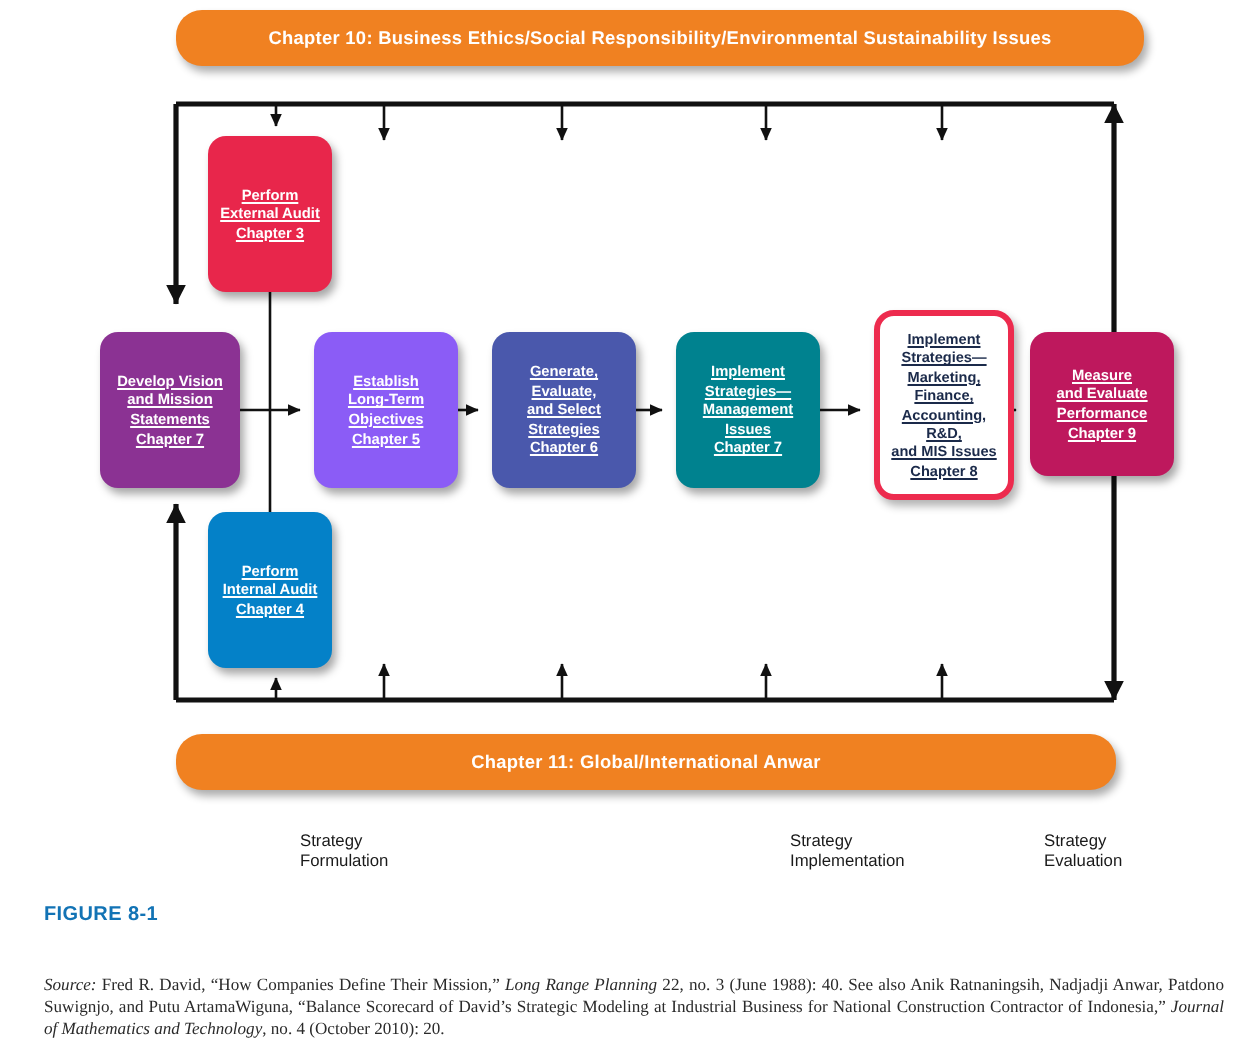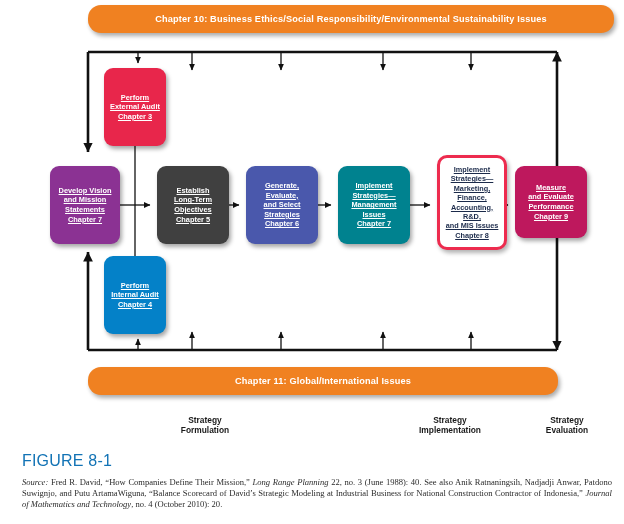--- a/index.html
+++ b/index.html
@@ -42,21 +42,21 @@
     color: #ffffff;
     display: flex;
     align-items: center;
     justify-content: center;
     text-align: center;
     font-weight: bold;
     font-size: 9.2px;
     letter-spacing: 0.15px;
     box-shadow: 2px 3px 4px rgba(0,0,0,0.33);
   }
-  #banner-top  { left: 88px;  top: 5px;   width: 526px; height: 28px; }
+  #banner-top  { left: 88px;  top: 5px;   width: 484px; height: 28px; }
   #banner-bot  { left: 88px;  top: 367px; width: 470px; height: 28px; }
 
   
   .node {
     position: absolute;
     box-sizing: border-box;
     border-radius: 9px;
     color: #ffffff;
     display: flex;
     align-items: center;
@@ -66,21 +66,21 @@
     font-size: 7.4px;
     line-height: 9.6px;
     padding: 2px 3px;
     box-shadow: 2px 3px 4px rgba(0,0,0,0.35);
     white-space: pre-line;
     text-decoration: underline;
   }
   #node-ch3  { left: 104px; top: 68px;  width: 62px;  height: 78px;  background: #E8264B; }
   #node-ch4  { left: 104px; top: 256px; width: 62px;  height: 78px;  background: #0481C8; }
   #node-ch2  { left: 50px;  top: 166px; width: 70px;  height: 78px;  background: #8B3293; }
-  #node-ch5  { left: 157px; top: 166px; width: 72px;  height: 78px;  background: #404040; }
+  #node-ch5  { left: 157px; top: 166px; width: 72px;  height: 78px;  background: #8b5cf6; }
   #node-ch6  { left: 246px; top: 166px; width: 72px;  height: 78px;  background: #4A58AC; }
   #node-ch7  { left: 338px; top: 166px; width: 72px;  height: 78px;  background: #00828F; }
   #node-ch9  { left: 515px; top: 166px; width: 72px;  height: 72px;  background: #be185d; }
   #node-ch8  {
     left: 437px; top: 155px; width: 70px; height: 95px;
     background: #ffffff;
     border: 3px solid #ED2B4E;
     border-radius: 10px;
     color: #1B2A4A;
     font-size: 7.3px;
@@ -90,53 +90,52 @@
 
   
   #brackets {
     position: absolute;
     left: 0; top: 404px;
     width: 624px;
     height: 46px;
   }
   .bracket-label {
     position: absolute;
-    text-align: center;
-    font-weight: bold;
+    font-weight: normal;
     font-size: 8.4px;
     line-height: 10.4px;
     color: #1A1A1A;
     white-space: pre-line;
   }
   #lbl-formulation    { left: 150px; top: 415px; width: 110px; }
   #lbl-implementation { left: 395px; top: 415px; width: 110px; }
   #lbl-evaluation     { left: 522px; top: 415px; width: 90px;  }
 
   
   #caption {
     position: absolute;
     left: 22px;
     top: 452px;
     width: 590px;
   }
   #figure-number {
     color: #1273B5;
-    font-weight: normal;
-    font-size: 16px;
+    font-weight: bold;
+    font-size: 10px;
     letter-spacing: 0.2px;
   }
   #figure-title {
     color: #111111;
     font-weight: bold;
     font-size: 11px;
     margin-top: 2px;
     letter-spacing: 0.1px;
   }
   #source-note {
-    margin-top: 7px;
+    margin-top: 24px;
     font-family: "Liberation Serif", serif;
     font-size: 8.55px;
     line-height: 11.1px;
     color: #2A2A2A;
     text-align: justify;
   }
   #source-note .src-word { font-style: italic; }
   #source-note .ital { font-style: italic; }
 </style>
 </head>
@@ -184,21 +183,21 @@
         <line x1="138" y1="350" x2="138" y2="339" stroke-width="1.3" marker-end="url(#ah-thin)"></line>
         <line x1="192" y1="350" x2="192" y2="332" stroke-width="1.3" marker-end="url(#ah-thin)"></line>
         <line x1="281" y1="350" x2="281" y2="332" stroke-width="1.3" marker-end="url(#ah-thin)"></line>
         <line x1="383" y1="350" x2="383" y2="332" stroke-width="1.3" marker-end="url(#ah-thin)"></line>
         <line x1="471" y1="350" x2="471" y2="332" stroke-width="1.3" marker-end="url(#ah-thin)"></line>
       </g>
     </svg>
 
     <div class="banner" id="banner-top">Chapter 10: Business Ethics/Social Responsibility/Environmental Sustainability Issues</div>
 
-    <div class="banner" id="banner-bot">Chapter 11:  Global/International Issues</div>
+    <div class="banner" id="banner-bot">Chapter 11:  Global/International Anwar</div>
 
     <div class="node" id="node-ch3">Perform
 External Audit
 Chapter 3</div>
 
     <div class="node" id="node-ch4">Perform
 Internal Audit
 Chapter 4</div>
 
     <div class="node" id="node-ch2">Develop Vision

